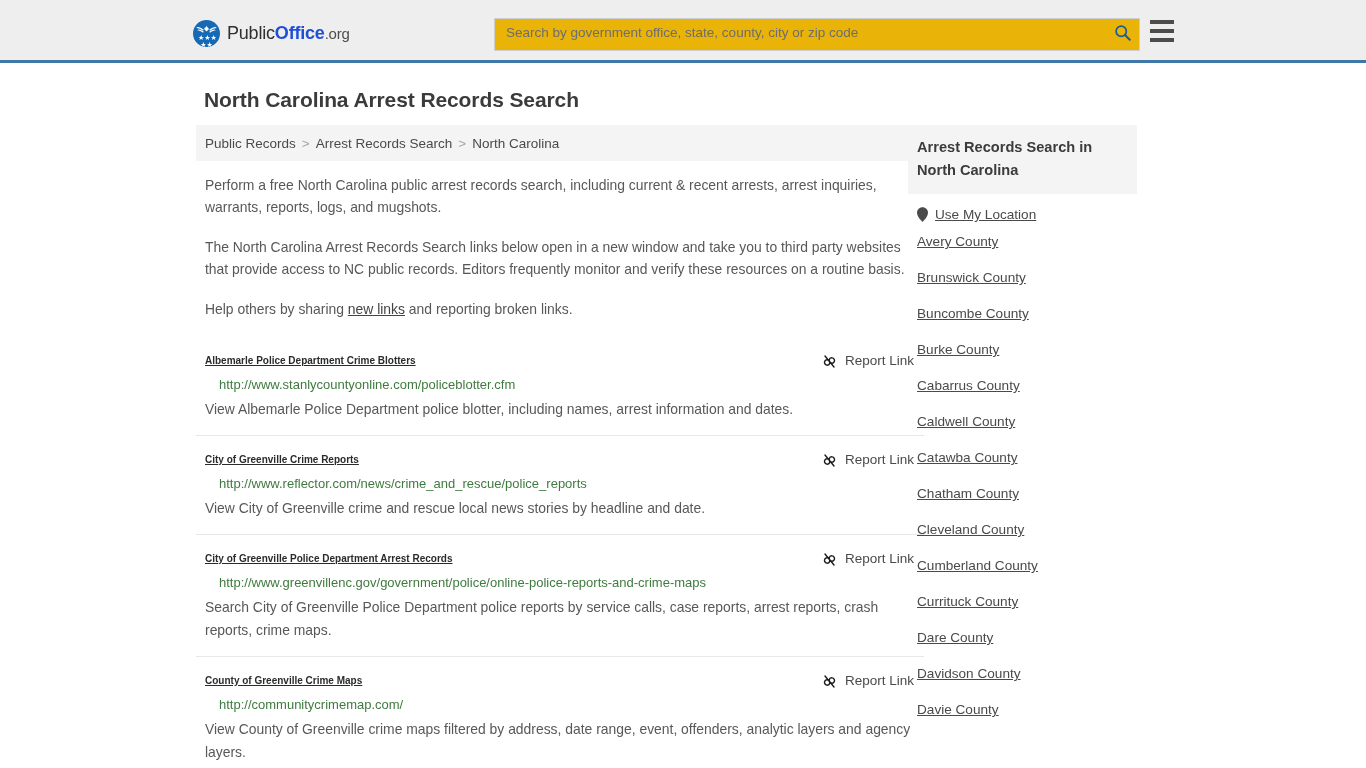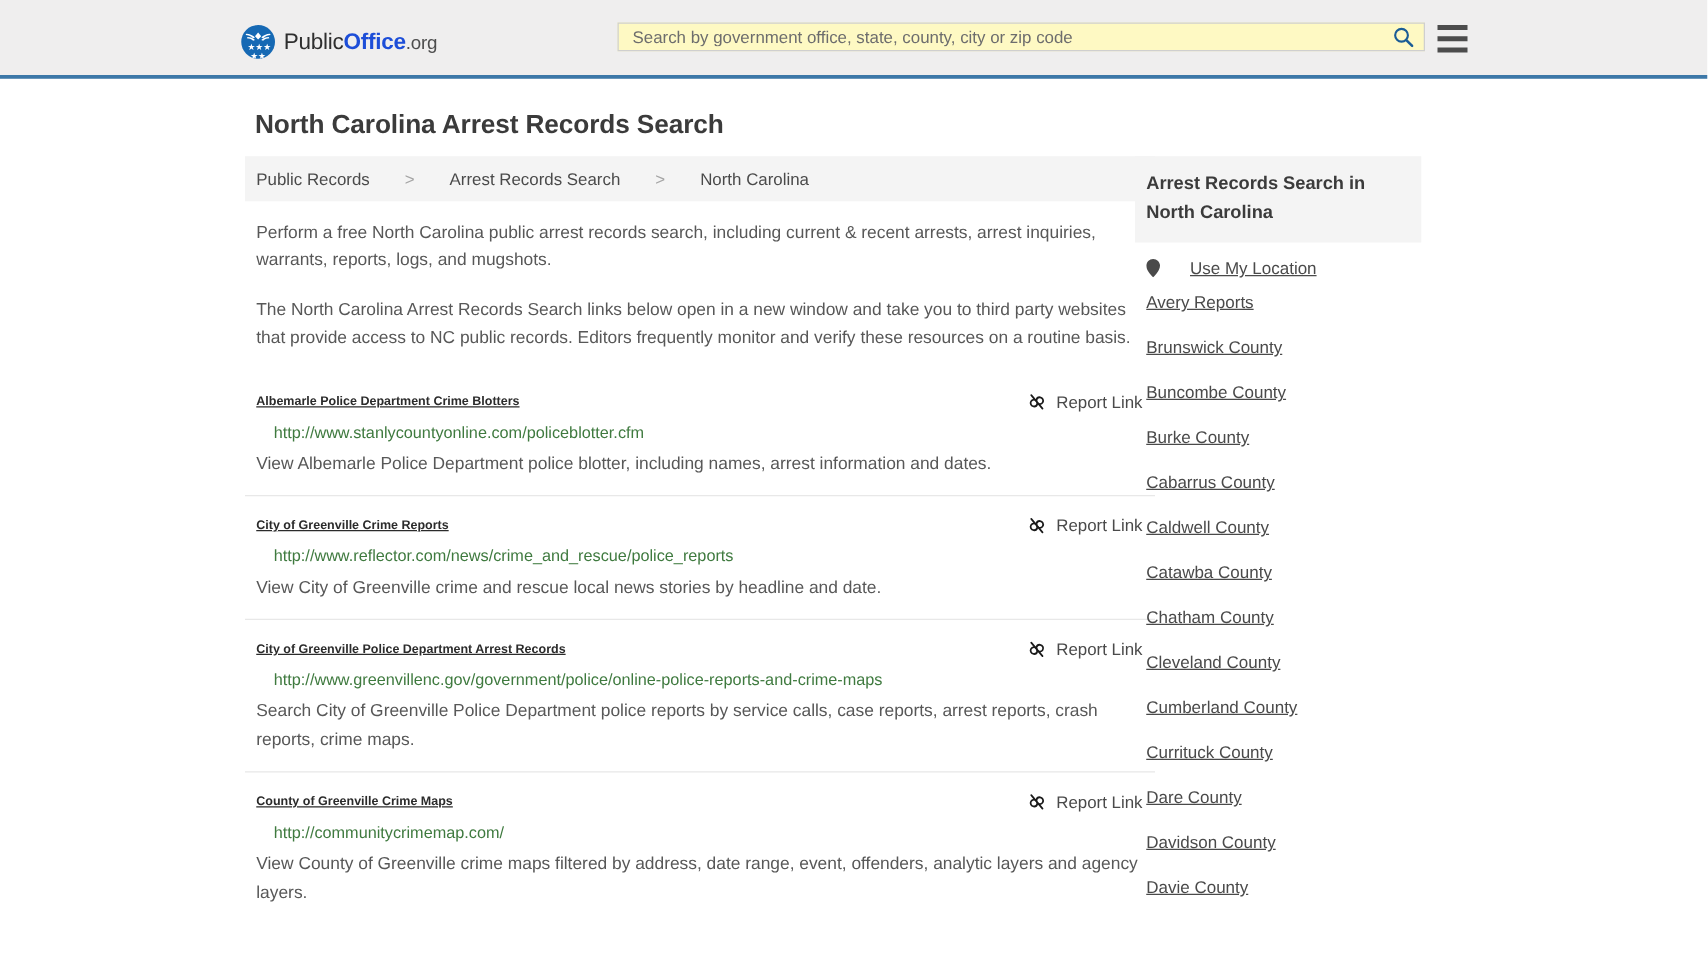--- a/index.html
+++ b/index.html
@@ -46,24 +46,24 @@
     color: #2f2f2f;
     letter-spacing: -0.2px;
     white-space: nowrap;
   }
   #logo-text .bold { font-weight: 700; color: #1d4ed8; }
   #logo-text .dotorg { color: #4d4d4d; font-size: 15px; }
 
   #search-wrap {
     position: absolute;
     left: 494px; top: 18px;
-    width: 646px; height: 23px;
-    background: #fef9c3;
+    width: 646px; height: 33px;
+    background: #eab308;
     border: 1px solid #cfcfcf;
-    display: flex; align-items: center;
+    display: flex; align-items: flex-start;
   }
   #search-input {
     flex: 1 1 auto;
     border: 0; outline: 0;
     height: 26px;
     padding: 0 8px 0 11px;
     font-family: "Liberation Sans", sans-serif;
     font-size: 13.5px;
     color: #3c3c3c;
     background: transparent;
@@ -105,21 +105,20 @@
     position: absolute;
     left: 196px; top: 62px;
     width: 728px;
   }
   #breadcrumb {
     height: 36px;
     background: #f4f4f4;
     display: flex; align-items: center;
     padding-left: 9px;
     font-size: 13.5px;
-    gap: 22px;
   }
   #breadcrumb a { color: #4a4a4a; text-decoration: none; }
   #breadcrumb .sep { color: #a5a5a5; margin: 0 6px; }
   #breadcrumb .current { color: #4a4a4a; }
 
   .intro-p {
     margin: 0;
     padding: 0 8px 0 9px;
     font-size: 13.9px;
     line-height: 22.4px;
@@ -186,21 +185,21 @@
   #sidebar-list { list-style: none; margin: 0; padding: 0; }
   #sidebar-list li { padding-left: 9px; }
   .side-link {
     display: block;
     font-size: 13.6px;
     color: #4a4a4a;
     text-decoration: underline;
     line-height: 36px;
   }
   #use-location {
-    display: flex; align-items: center; gap: 24px;
+    display: flex; align-items: center; gap: 7px;
     padding-left: 9px;
     margin-top: 11px;
   }
   .pin-icon { width: 11px; height: 15px; display: block; flex: none; }
   #use-location .side-link { line-height: 19px; }
 </style>
 </head>
 <body>
 
 <div id="site-header">
@@ -245,20 +244,21 @@
     <nav id="breadcrumb">
       <a href="#">Public Records</a>
       <span class="sep">&gt;</span>
       <a href="#">Arrest Records Search</a>
       <span class="sep">&gt;</span>
       <span class="current">North Carolina</span>
     </nav>
 
     <p class="intro-p" id="intro-1">Perform a free North Carolina public arrest records search, including current &amp; recent arrests, arrest inquiries, warrants, reports, logs, and mugshots.</p>
     <p class="intro-p" id="intro-2">The North Carolina Arrest Records Search links below open in a new window and take you to third party websites that provide access to NC public records. Editors frequently monitor and verify these resources on a routine basis.</p>
+    <p class="intro-p" id="intro-3"><span>Help others by sharing </span><a href="#">new links</a><span> and reporting broken links.</span></p>
 
     <div id="results">
         <div class="result">
           <div class="result-pad"></div>
           <div class="result-head">
             <a class="result-title" href="#">Albemarle Police Department Crime Blotters</a>
             <a class="report-link" href="#">
               <svg class="broken-icon" viewBox="0 0 16 16" aria-hidden="true">
                 <path d="M3.2 2.2 L12.8 13.8" stroke="#1b1b1b" stroke-width="1.5" stroke-linecap="round" fill="none"></path>
                 <path d="M7.9 7.2 C6.6 5.6 4.0 5.9 3.0 7.6 C2.0 9.3 3.2 11.6 5.2 11.9 C6.7 12.1 8.0 11.1 8.3 9.8" stroke="#1b1b1b" stroke-width="1.5" fill="none" stroke-linecap="round"></path>
@@ -330,21 +330,21 @@
 
     <div id="use-location">
       <svg class="pin-icon" viewBox="0 0 12 16" aria-hidden="true">
         <path d="M6 0 C2.7 0 0 2.7 0 6 C0 10.5 6 16 6 16 C6 16 12 10.5 12 6 C12 2.7 9.3 0 6 0 Z" fill="#4a4a4a"></path>
       </svg>
       <a class="side-link" href="#">Use My Location</a>
     </div>
 
     <ul id="sidebar-list">
         <li>
-          <a class="side-link" href="#">Avery Reports</a>
+          <a class="side-link" href="#">Avery County</a>
         </li>
         <li>
           <a class="side-link" href="#">Brunswick County</a>
         </li>
         <li>
           <a class="side-link" href="#">Buncombe County</a>
         </li>
         <li>
           <a class="side-link" href="#">Burke County</a>
         </li>

